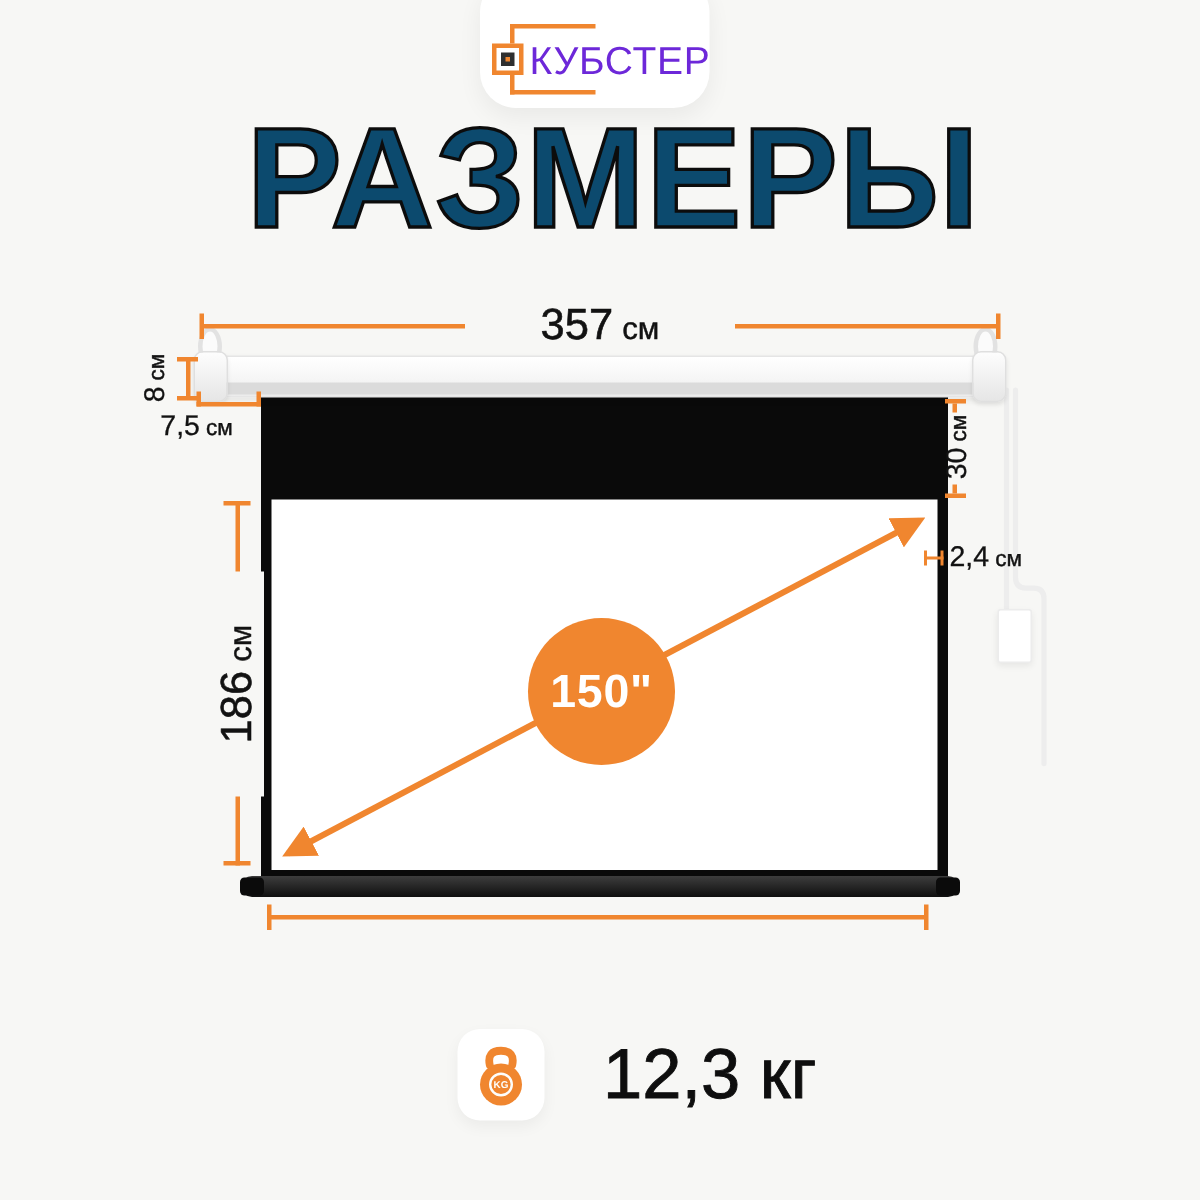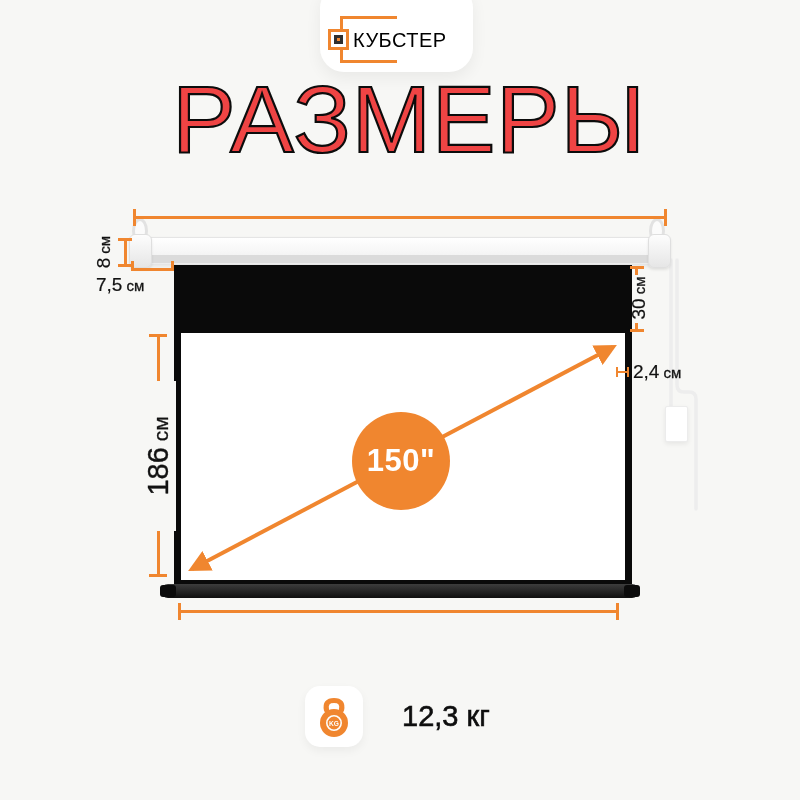--- a/index.html
+++ b/index.html
@@ -13,25 +13,25 @@
   
   .logo-card{position:absolute;left:320px;top:-16px;width:153px;height:88px;
     background:#fff;border-radius:24px;box-shadow:0 6px 16px rgba(0,0,0,.06);}
   .logo-bracket{position:absolute;left:340px;top:16px;width:57px;height:47px;
     border:3px solid var(--accent);border-right:none;}
   .logo-square{position:absolute;left:328px;top:29px;width:21px;height:21px;
     border:3px solid var(--accent);background:#fff;display:flex;align-items:center;justify-content:center;}
   .logo-square .sq-dark{width:9px;height:9px;background:#2F2F2F;display:flex;align-items:center;justify-content:center;}
   .logo-square .sq-dot{width:3px;height:3px;background:var(--accent);}
   .logo-text{position:absolute;left:353px;top:27px;height:27px;line-height:27px;
-    font-size:20px;letter-spacing:.5px;color:#000000;white-space:nowrap;}
+    font-size:26px;letter-spacing:.5px;color:#6d28d9;white-space:nowrap;}
 
   
   .page-title{position:absolute;left:0;right:0;top:72px;text-align:center;
-    font-size:95px;line-height:1;font-weight:400;color:#ef4444;letter-spacing:1px;margin-left:18px;
+    font-size:95px;line-height:1;font-weight:700;color:#0c4a6e;letter-spacing:1px;margin-left:18px;
     -webkit-text-stroke:2.2px #0C0C0C;}
 
   
   .dim{position:absolute;background:var(--accent);z-index:8;}
   .dim-label{position:absolute;z-index:9;color:#121212;white-space:nowrap;text-align:center;
     -webkit-text-stroke:.4px #121212;}
   .dim-label .unit{font-size:.72em;margin-left:6px;-webkit-text-stroke:.3px #121212;}
   .big{font-size:29px;}
   .small{font-size:19px;-webkit-text-stroke:.2px #121212;}
   .small .unit{font-size:15px;margin-left:4px;}
@@ -69,21 +69,21 @@
   #arrow-svg{position:absolute;left:0;top:0;z-index:6;}
   .diag-circle{position:absolute;left:352px;top:412px;width:98px;height:98px;border-radius:50%;
     background:var(--accent);z-index:7;display:flex;align-items:center;justify-content:center;
     color:#fff;font-size:31px;font-weight:700;letter-spacing:.5px;}
 
   
   .weight-card{position:absolute;left:305px;top:686px;width:58px;height:61px;background:#fff;
     border-radius:15px;box-shadow:0 4px 10px rgba(0,0,0,.05);
     display:flex;align-items:center;justify-content:center;}
   .weight-text{position:absolute;left:402px;top:694px;height:44px;line-height:44px;
-    font-size:29px;color:#0E0E0E;-webkit-text-stroke:.6px #0E0E0E;white-space:nowrap;}
+    font-size:47px;color:#0E0E0E;-webkit-text-stroke:.6px #0E0E0E;white-space:nowrap;}
 </style>
 </head>
 <body>
 
 <div id="stage">
 
   <div class="logo-card"></div>
   <div class="logo-bracket"></div>
   <div class="logo-square">
     <div class="sq-dark">
@@ -123,32 +123,35 @@
     </defs>
     <line x1="192" y1="569" x2="613" y2="347" stroke="#F0862F" stroke-width="4" marker-start="url(#ah)" marker-end="url(#ah)"></line>
   </svg>
   <div class="diag-circle">
     <span>150"</span>
   </div>
 
   <div class="dim" style="left:135px;top:216px;width:530px;height:3px;"></div>
   <div class="dim" style="left:133px;top:209px;width:3px;height:17px;"></div>
   <div class="dim" style="left:664px;top:209px;width:3px;height:17px;"></div>
+  <div class="dim-label big bglab" style="left:310px;top:201px;width:180px;height:32px;line-height:32px;">
+    <span>357</span><span class="unit">см</span>
+  </div>
 
   <div class="dim" style="left:124px;top:240px;width:3px;height:26px;"></div>
   <div class="dim" style="left:118px;top:238px;width:14px;height:3px;"></div>
   <div class="dim" style="left:118px;top:264px;width:14px;height:3px;"></div>
   <div class="dim-label small rot" style="left:69px;top:240px;width:70px;height:24px;line-height:24px;text-align:center;">
     <span>8</span><span class="unit">см</span>
   </div>
 
   <div class="dim" style="left:131px;top:268px;width:43px;height:3px;"></div>
   <div class="dim" style="left:131px;top:261px;width:3px;height:10px;"></div>
   <div class="dim" style="left:171px;top:261px;width:3px;height:10px;"></div>
-  <div class="dim-label small" style="left:96px;top:274px;width:70px;height:22px;line-height:22px;text-align:left;">
+  <div class="dim-label small" style="left:96px;top:274px;width:70px;height:22px;line-height:22px;text-align:center;">
     <span>7,5</span><span class="unit">см</span>
   </div>
 
   <div class="dim" style="left:630px;top:266px;width:14px;height:3px;"></div>
   <div class="dim" style="left:635px;top:269px;width:3px;height:6px;"></div>
   <div class="dim" style="left:630px;top:329px;width:14px;height:3px;"></div>
   <div class="dim" style="left:635px;top:323px;width:3px;height:6px;"></div>
   <div class="dim-label small rot" style="left:599px;top:285px;width:80px;height:26px;line-height:26px;text-align:center;">
     <span>30</span><span class="unit">см</span>
   </div>

